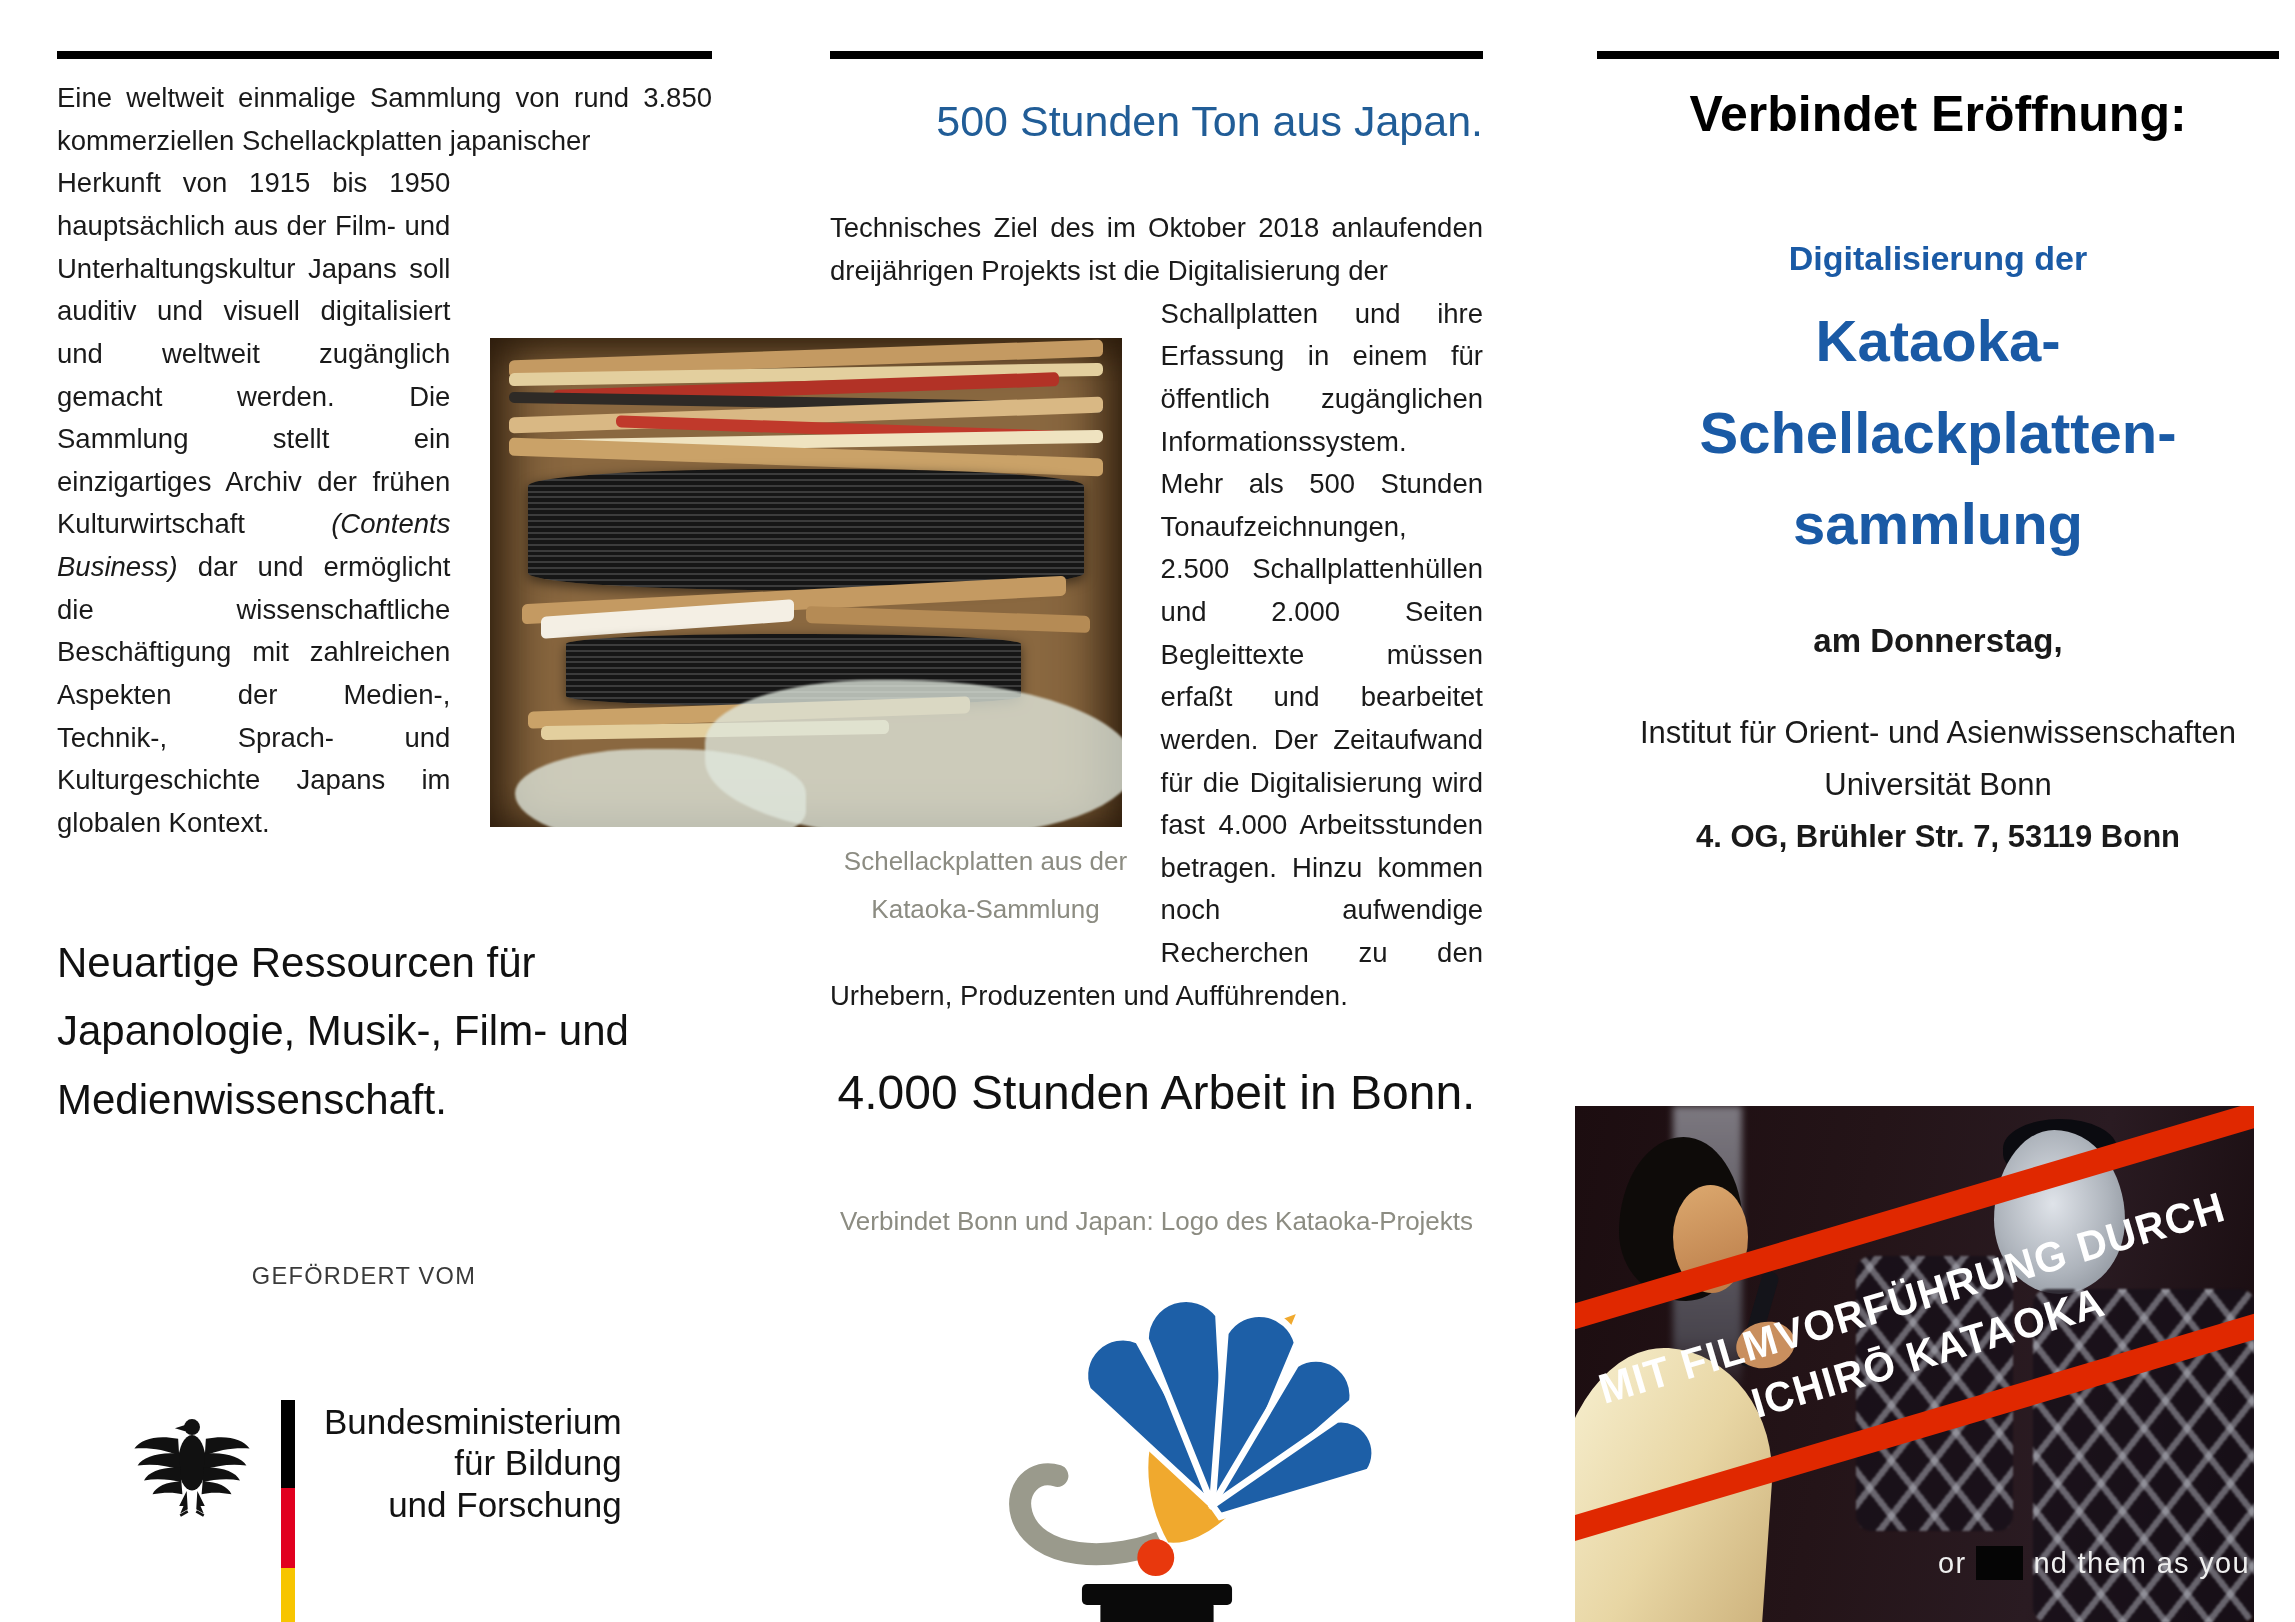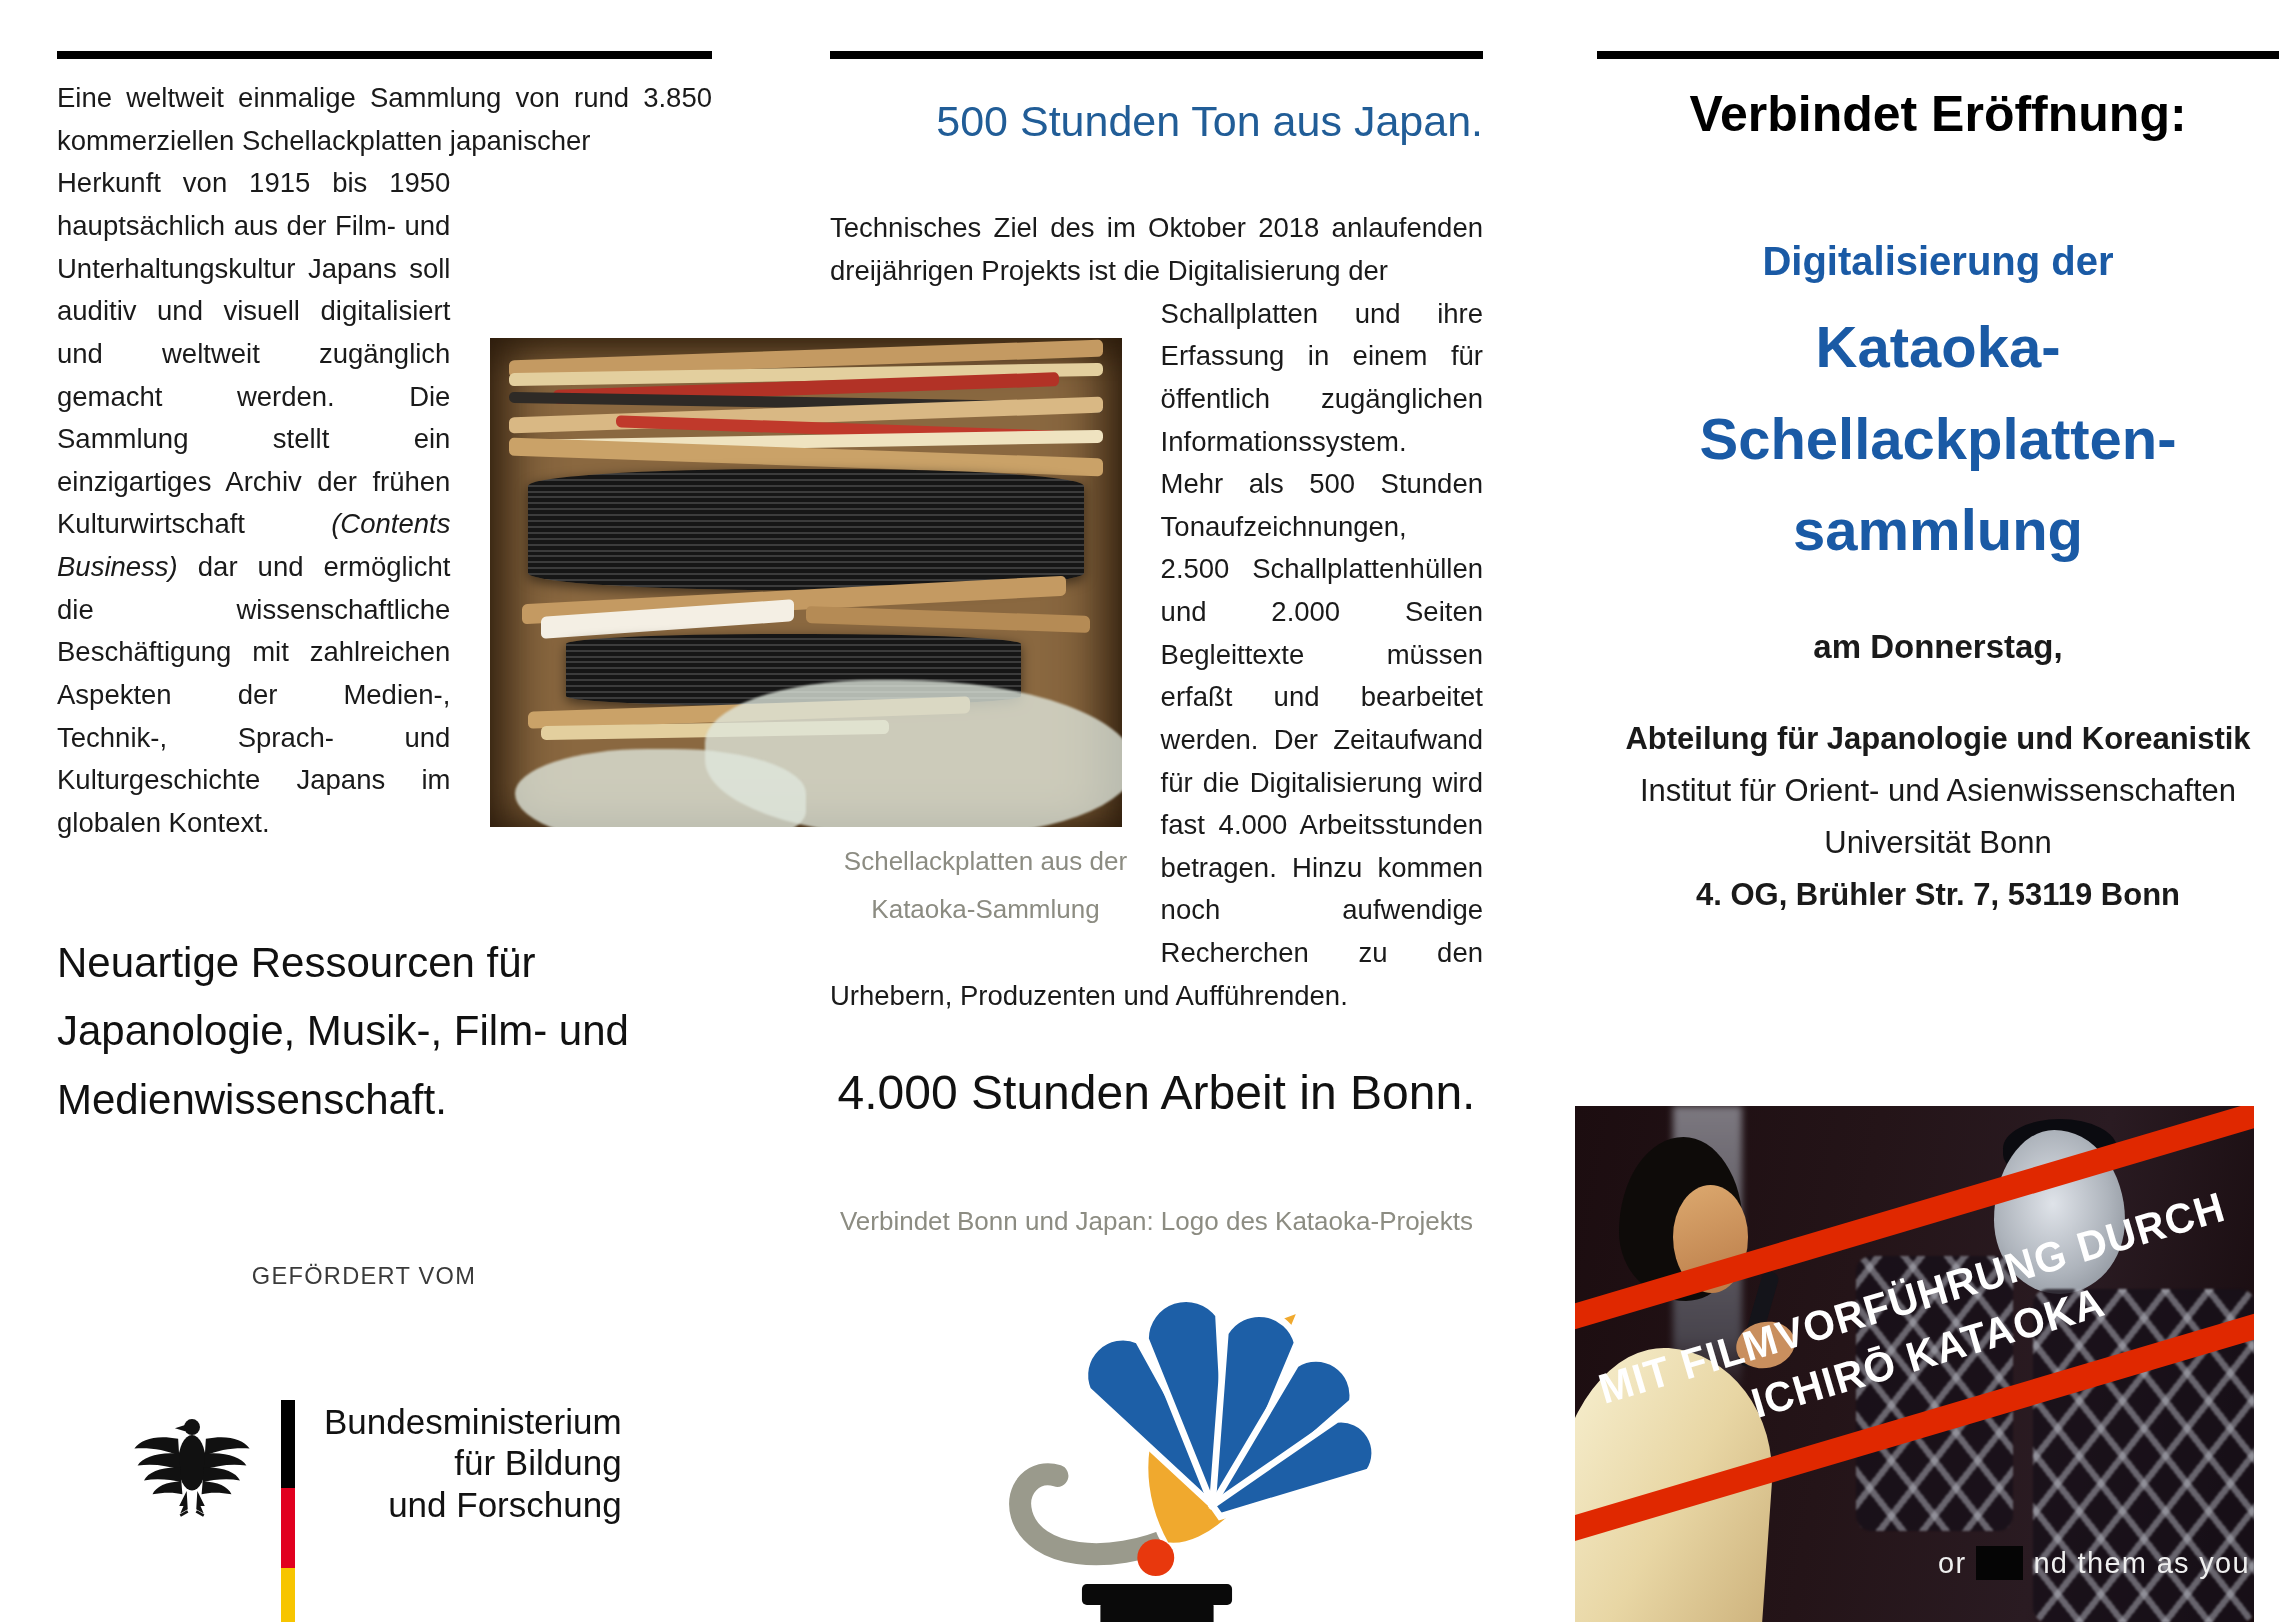--- a/index.html
+++ b/index.html
@@ -57,21 +57,21 @@
   h2.mid-black{
     clear:both;color:#111;font-size:48px;font-weight:400;text-align:center;
     margin:0;padding-top:47px;line-height:1.2;
   }
   .logo-caption{
     color:#8c8c82;font-size:26px;text-align:center;margin-top:84px;
   }
   .gramophone-wrap{margin-top:10.5px;text-align:center;}
   
   h2.feier{color:#000;font-size:50px;font-weight:700;margin:26px 0 0 0;}
-  .digi{color:#1a5aa5;font-size:40px;font-weight:700;margin-top:96px;}
+  .digi{color:#1a5aa5;font-size:34px;font-weight:700;margin-top:96px;}
   .kataoka-title{color:#1a5aa5;font-size:58px;font-weight:700;line-height:1.58;margin-top:17px;}
   .kataoka-title span{display:block;}
   .date-intro{font-size:33px;font-weight:700;margin-top:52px;}
   .date-big{font-size:52px;font-weight:700;margin-top:7.9px;}
   .venue{margin-top:47px;font-size:31px;line-height:1.68;}
   .venue .b{font-weight:700;}
   
   .records-photo{
     position:absolute;left:490px;top:338px;width:632px;height:489px;
     background:#8a6840;overflow:hidden;
@@ -258,21 +258,20 @@
   <div class="rule"></div>
   <h2 class="feier">Verbindet Eröffnung:</h2>
   <div class="digi">Digitalisierung der</div>
   <div class="kataoka-title">
     <span>Kataoka-</span>
     <span>Schellackplatten-</span>
     <span>sammlung</span>
   </div>
   <div class="date-intro">am Donnerstag,</div>
   <div class="venue">
-    <div class="b">Abteilung für Japanologie und Koreanistik</div>
     <div>Institut für Orient- und Asienwissenschaften</div>
     <div>Universität Bonn</div>
     <div class="b">4. OG, Brühler Str. 7, 53119 Bonn</div>
   </div>
 </section>
 
 <div class="records-photo">
   <div class="strip" style="top:11.8px;height:17px;background:#c49a62;transform:skewY(-2deg);"></div>
   <div class="strip" style="top:30px;height:13px;background:#e3cf9e;transform:skewY(-1deg);"></div>
   <div class="strip" style="top:43px;height:14.4px;background:#b23226;transform:skewY(-2deg);width:80%;left:10%;"></div>

